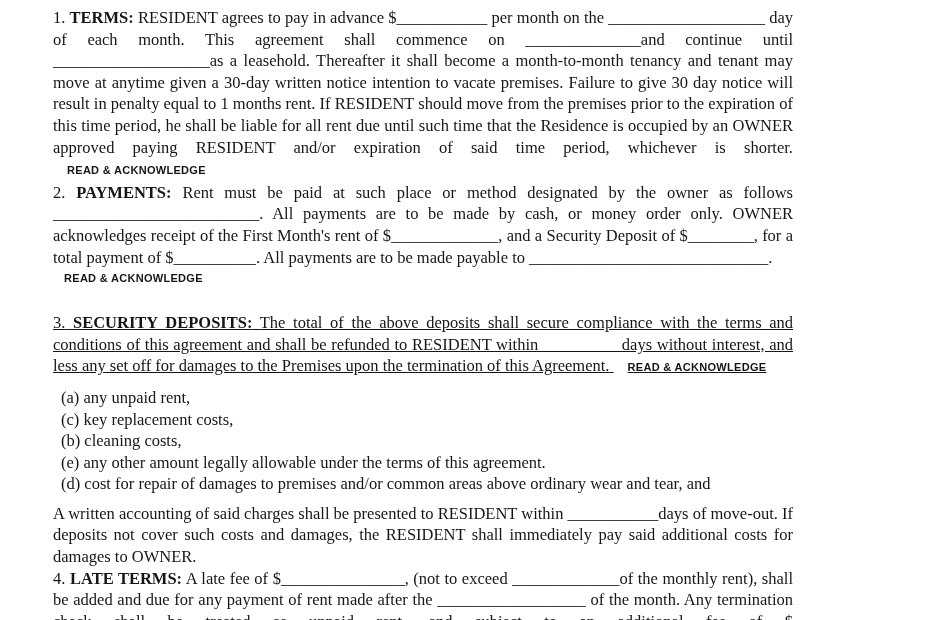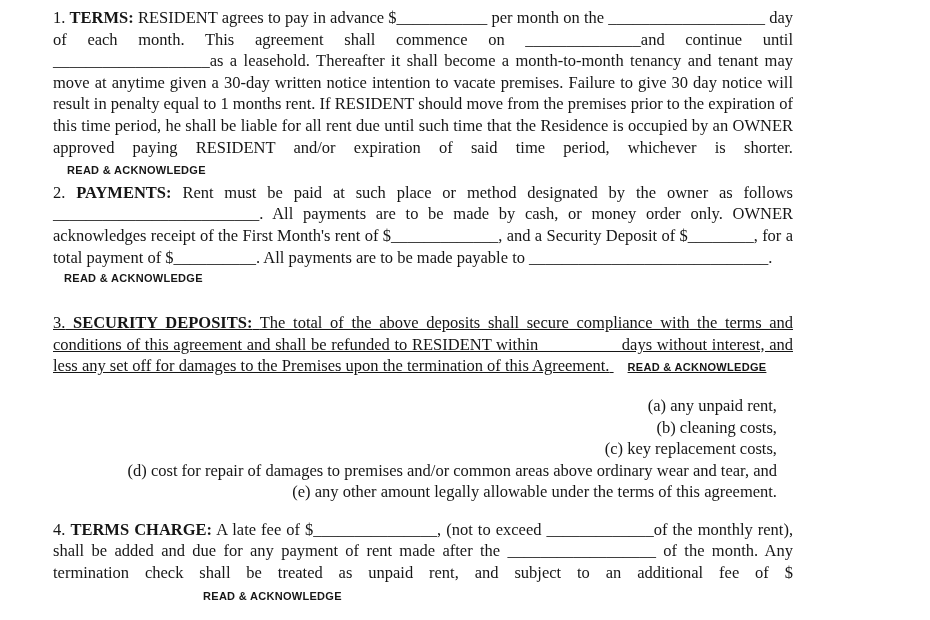--- a/index.html
+++ b/index.html
@@ -54,23 +54,23 @@
     text-align: left;
   }
   .ack-line .ack {
     padding-left: 0;
   }
   .ack--wide-gap {
     padding-left: 150px;
   }
   .deduction-list {
     list-style: none;
-    margin: 16px;
+    margin: 8px;
     padding: 0;
-    text-align: right;
+    text-align: left;
   }
   .deduction-list li {
     margin: 0;
     padding: 0;
   }
 </style>
 </head>
 <body>
 
 <div class="page">
@@ -93,27 +93,28 @@
 
   <p class="para gap-lg">
     <span class="sec-num">3.</span>
     <span class="sec-title">SECURITY DEPOSITS:</span>
     <span class="sec-body">The total of the above deposits shall secure compliance with the terms and conditions of this agreement and shall be refunded to RESIDENT within _________ days without interest, and less any set off for damages to the Premises upon the termination of this Agreement.</span>
     <span class="ack">READ &amp; ACKNOWLEDGE</span>
   </p>
 
   <ul class="deduction-list">
     <li>(a) any unpaid rent,</li>
+    <li>(c) key replacement costs,</li>
     <li>(b) cleaning costs,</li>
-    <li>(c) key replacement costs,</li>
+    <li>(e) any other amount legally allowable under the terms of this agreement.</li>
     <li>(d) cost for repair of damages to premises and/or common areas above ordinary wear and tear, and</li>
-    <li>(e) any other amount legally allowable under the terms of this agreement.</li>
   </ul>
 
+  <p class="para">A written accounting of said charges shall be presented to RESIDENT within ___________days of move-out. If deposits not cover such costs and damages, the RESIDENT shall immediately pay said additional costs for damages to OWNER.</p>
 
   <p class="para gap">
     <span class="sec-num">4.</span>
-    <span class="sec-title">TERMS CHARGE:</span>
+    <span class="sec-title">LATE TERMS:</span>
     <span class="sec-body">A late fee of $_______________, (not to exceed _____________of the monthly rent), shall be added and due for any payment of rent made after the __________________ of the month. Any termination check shall be treated as unpaid rent, and subject to an additional fee of $</span>
     <span class="ack ack--wide-gap">READ &amp; ACKNOWLEDGE</span>
   </p>
 
 </div>
 
 </body></html>

